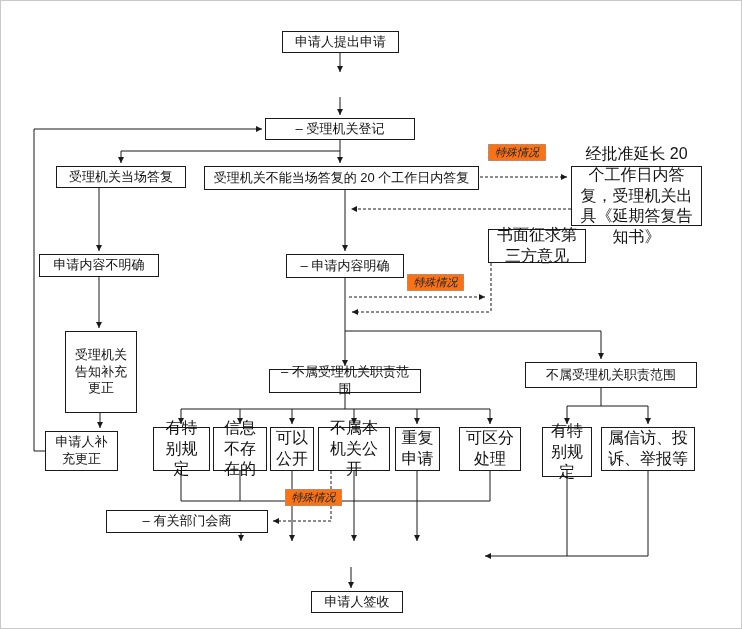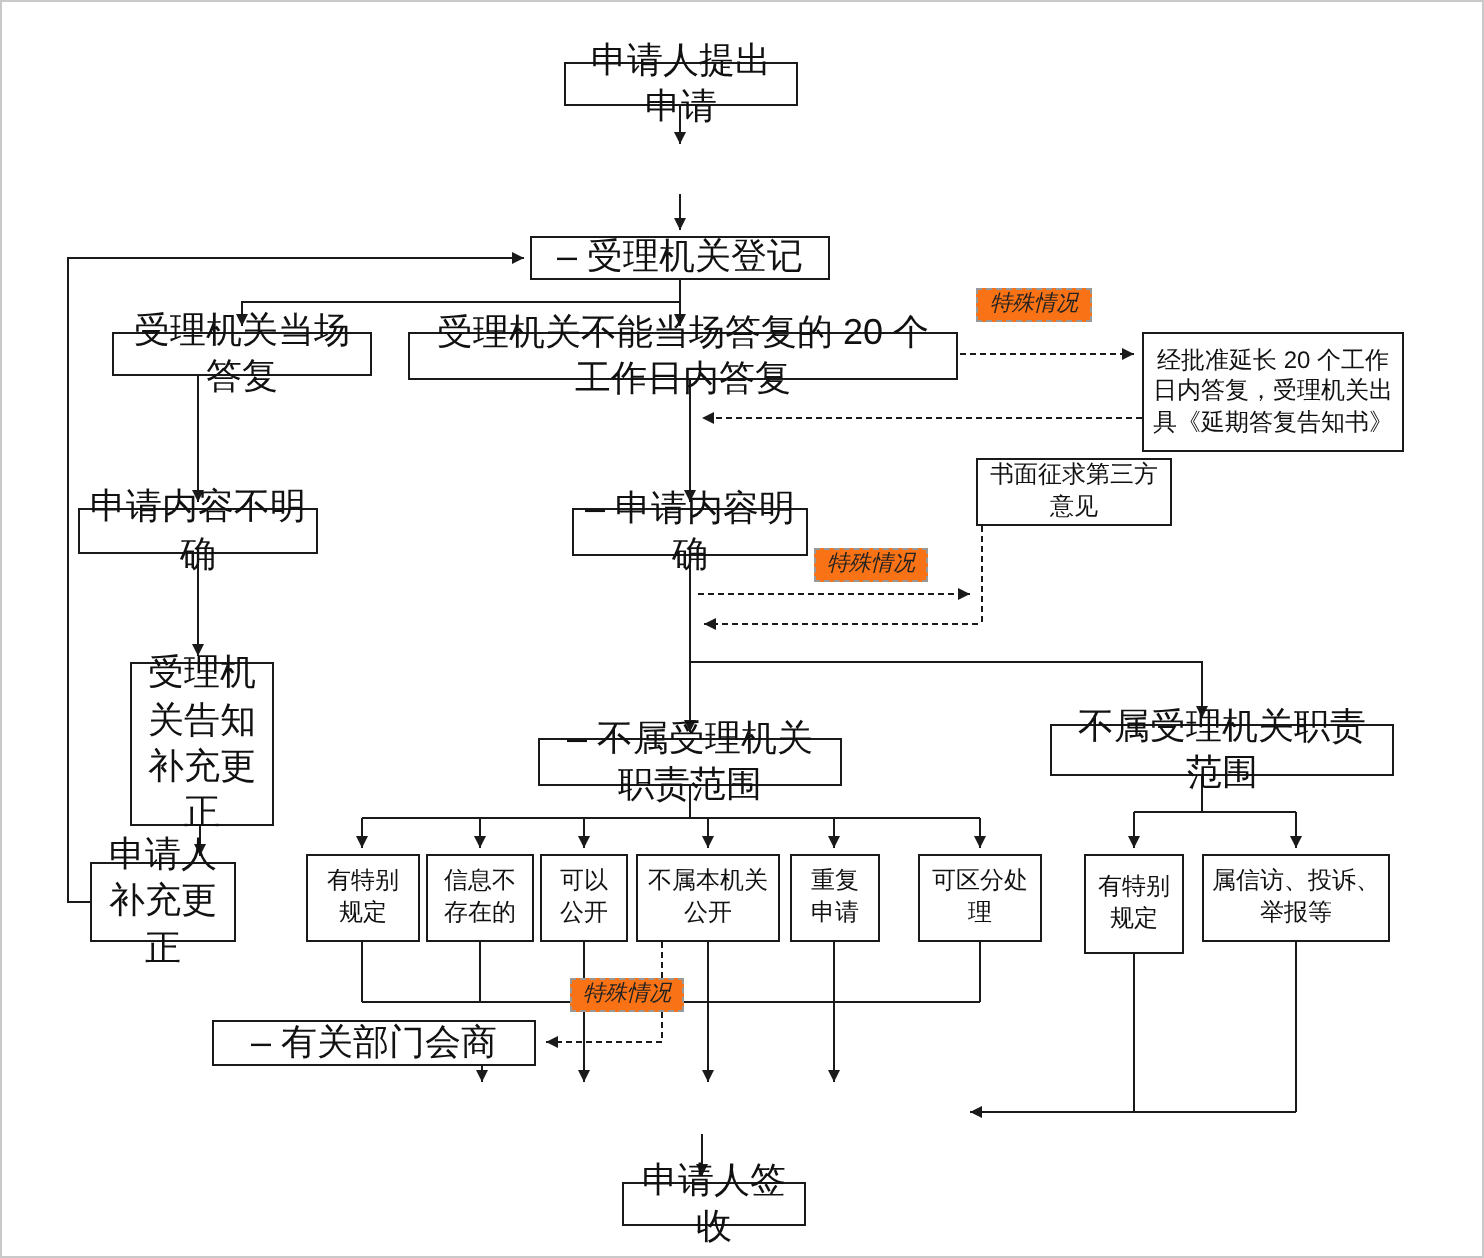--- a/index.html
+++ b/index.html
@@ -10,24 +10,24 @@
     border:1px solid #c9c9c9;
     box-sizing:border-box;
     font-family:"Liberation Sans","DejaVu Sans",sans-serif;
     overflow:hidden;
   }
   svg.wires { position:absolute; left:0; top:0; }
   .node {
     position:absolute; box-sizing:border-box;
     border:1px solid #1a1a1a; background:#ffffff;
     display:flex; align-items:center; justify-content:center;
-    text-align:center; font-size:18px; color:#111111;
+    text-align:center; font-size:13px; color:#111111;
     line-height:1.3; padding:1px 5px;
   }
-  .small  { font-size:12px; padding:1px 4px; }
+  .small  { font-size:16px; padding:1px 4px; }
   .pad8   { padding:1px 8px; }
   .label-box {
     position:absolute; box-sizing:border-box;
     border:1px dashed #999999; background:#f97316;
     display:flex; align-items:center; justify-content:center;
     font-size:11px; font-style:italic; color:#222222;
     padding:0 2px; line-height:1.2;
   }
 </style>
 </head>

